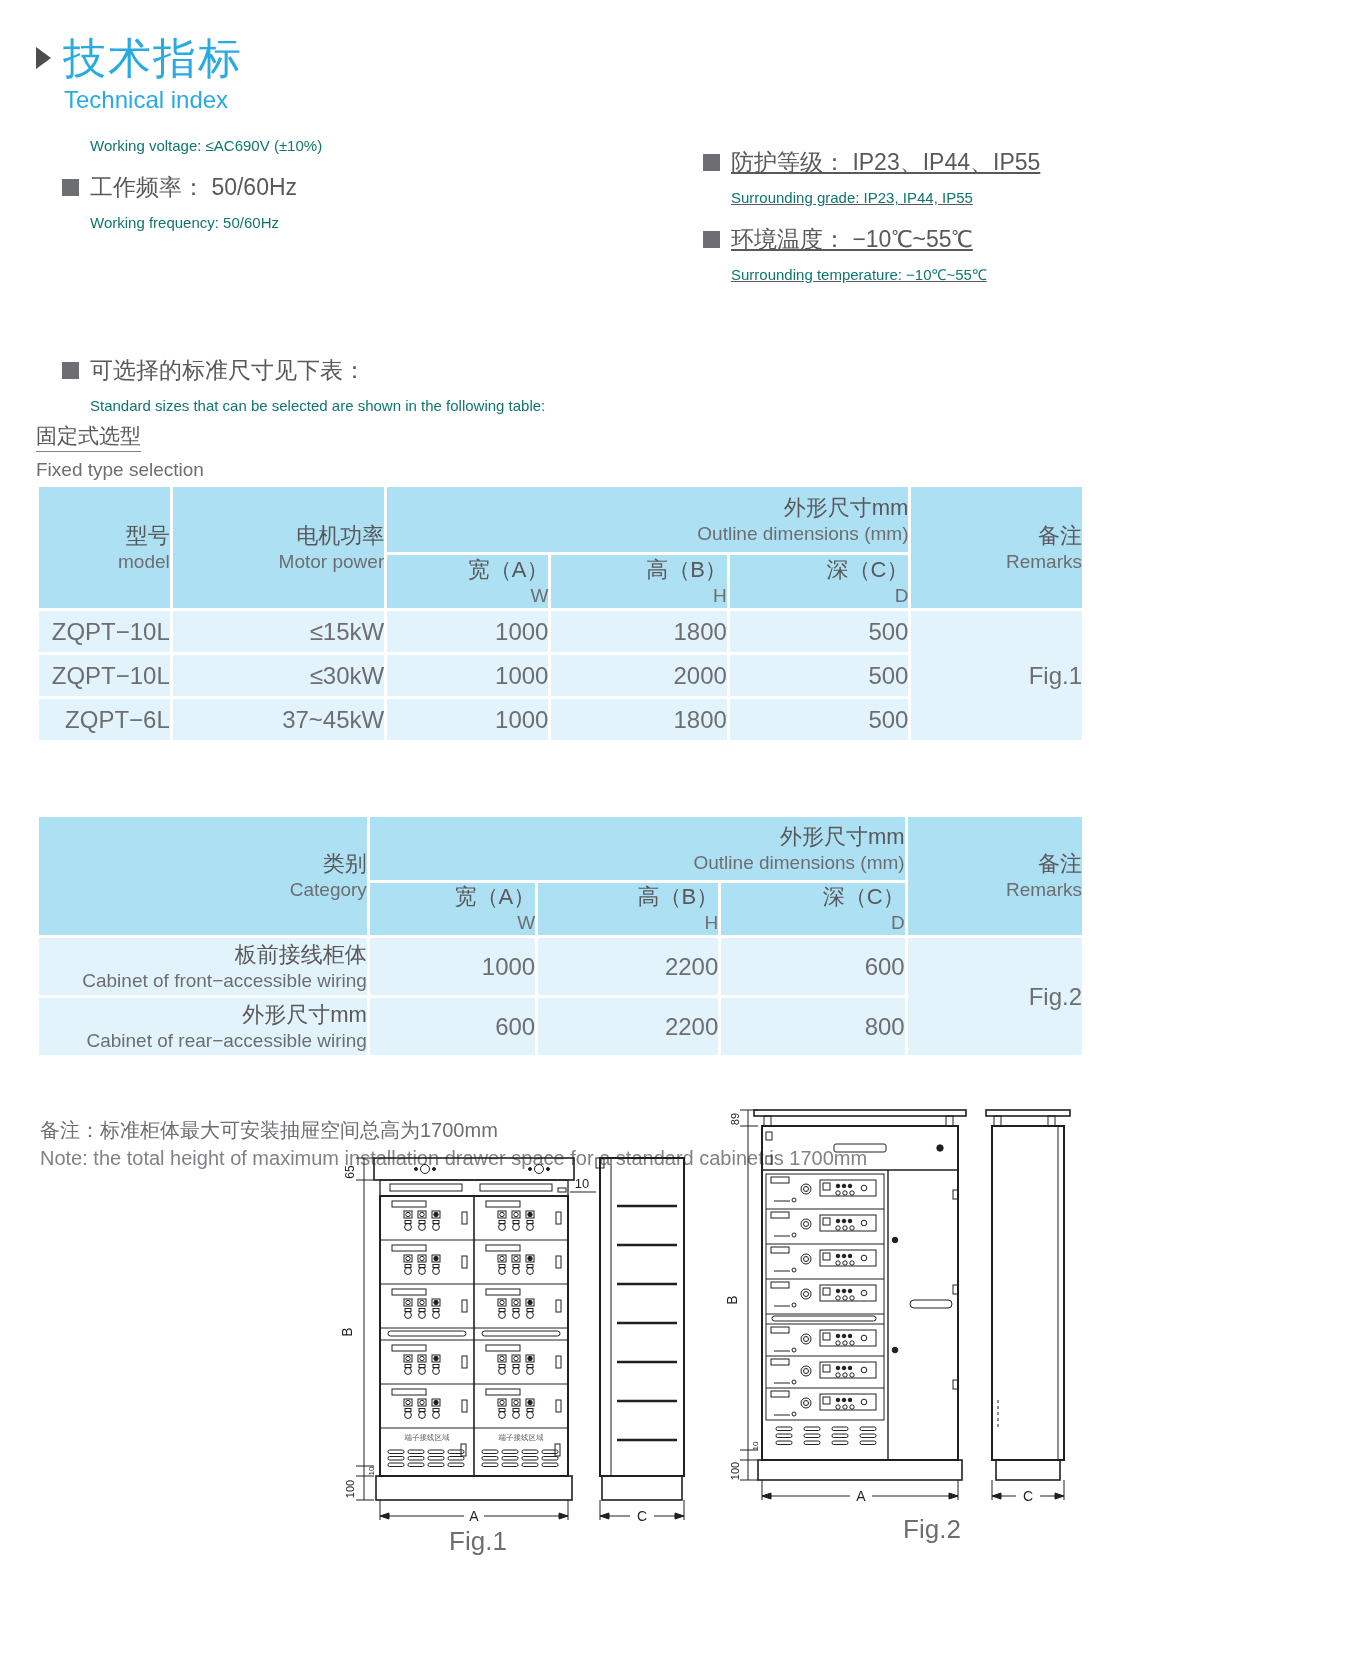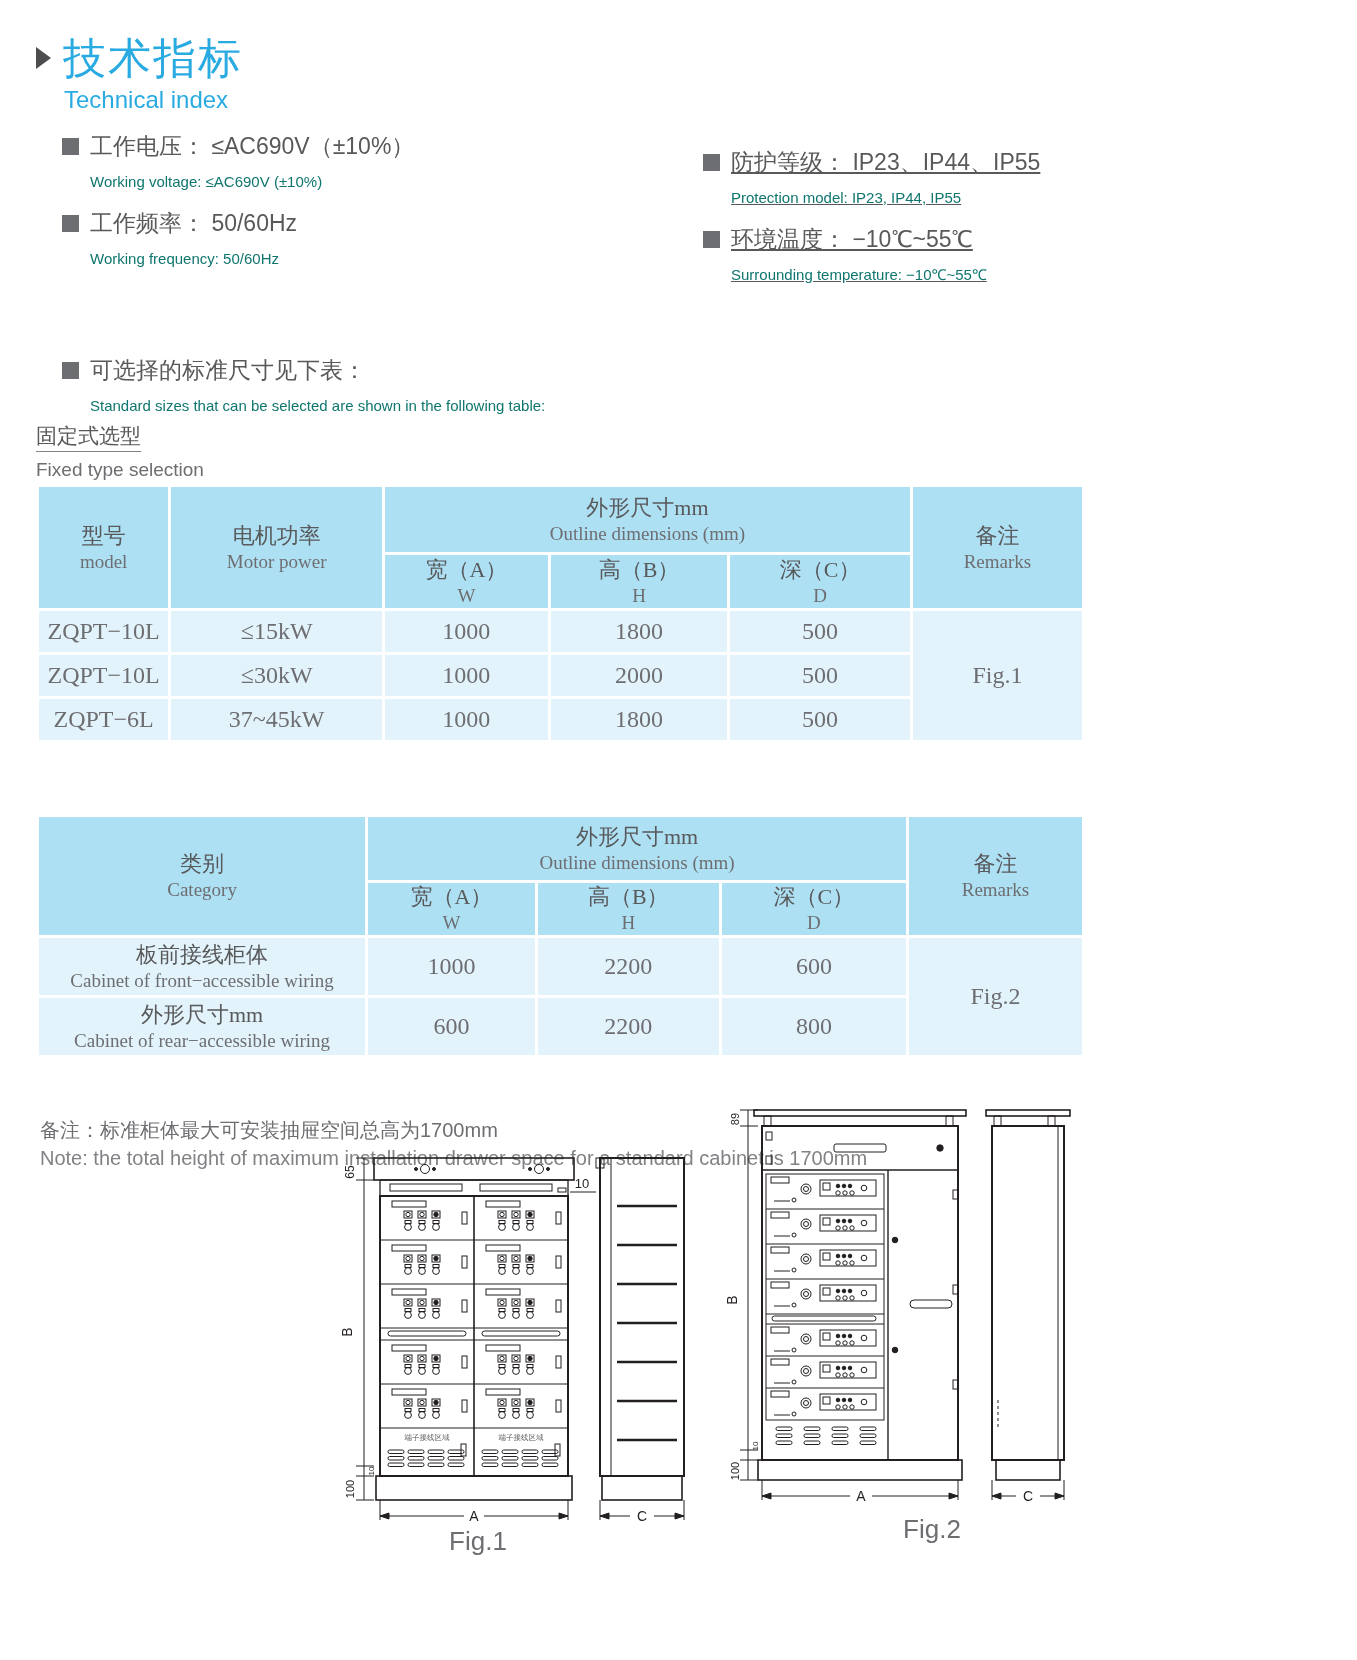--- a/index.html
+++ b/index.html
@@ -22,21 +22,21 @@
   .spec-en-line{font-size:15px;color:#0f766e;line-height:36px;padding-left:28px;white-space:nowrap;}
   .size-note{position:absolute;left:62px;top:352px;}
 
   
   .sec-label{position:absolute;left:36px;}
   .sec-zh{font-size:21px;color:#58595b;border-bottom:1px solid #808285;display:inline-block;padding-bottom:1px;text-align:center;}
   .sec-en{font-size:19px;color:#6d6e71;margin-top:7px;}
 
   
   table.spec{border-collapse:collapse;table-layout:fixed;position:absolute;left:36px;}
-  table.spec td{border:3px solid #ffffff;text-align:center;vertical-align:middle;padding:0;font-family:Liberation Serif, serif;}
+  table.spec td{border:3px solid #ffffff;text-align:right;vertical-align:middle;padding:0;}
   table.spec .hd{background:#aee0f4;}
   table.spec .bd{background:#e3f3fb;}
   .cell-zh{font-size:22px;color:#58595b;line-height:28px;}
   .cell-en{font-size:19px;color:#6d6e71;line-height:24px;}
   .cell-val{font-size:24px;color:#6d6e71;}
   .cell-model{font-size:24px;color:#6d6e71;}
 
   
   .note-block{position:absolute;left:40px;top:1116px;}
   .note-zh{font-size:20px;color:#6d6e71;line-height:28px;}
@@ -55,33 +55,32 @@
 <body>
 
 <div class="page">
 
   <span class="title-arrow"></span>
   <h1 class="title-zh">技术指标</h1>
   <div class="title-en">Technical index</div>
 
   <div class="spec-col left">
     <div class="spec-item">
-      <div class="spec-zh-line"><span class="bullet"></span><span>工作电压： ≤AC690V（±10%）</span></div>
       <div class="spec-en-line">Working voltage: ≤AC690V (±10%)</div>
     </div>
     <div class="spec-item">
       <div class="spec-zh-line"><span class="bullet"></span><span>工作频率： 50/60Hz</span></div>
       <div class="spec-en-line">Working frequency: 50/60Hz</div>
     </div>
   </div>
 
   <div class="spec-col right">
     <div class="spec-item">
       <div class="spec-zh-line"><span class="bullet"></span><span>防护等级： IP23、IP44、IP55</span></div>
-      <div class="spec-en-line">Protection model: IP23, IP44, IP55</div>
+      <div class="spec-en-line">Surrounding grade: IP23, IP44, IP55</div>
     </div>
     <div class="spec-item">
       <div class="spec-zh-line"><span class="bullet"></span><span>环境温度： −10℃~55℃</span></div>
       <div class="spec-en-line">Surrounding temperature: −10℃~55℃</div>
     </div>
   </div>
 
   <div class="spec-item size-note">
     <div class="spec-zh-line"><span class="bullet"></span><span>可选择的标准尺寸见下表：</span></div>
     <div class="spec-en-line">Standard sizes that can be selected are shown in the following table:</div>

